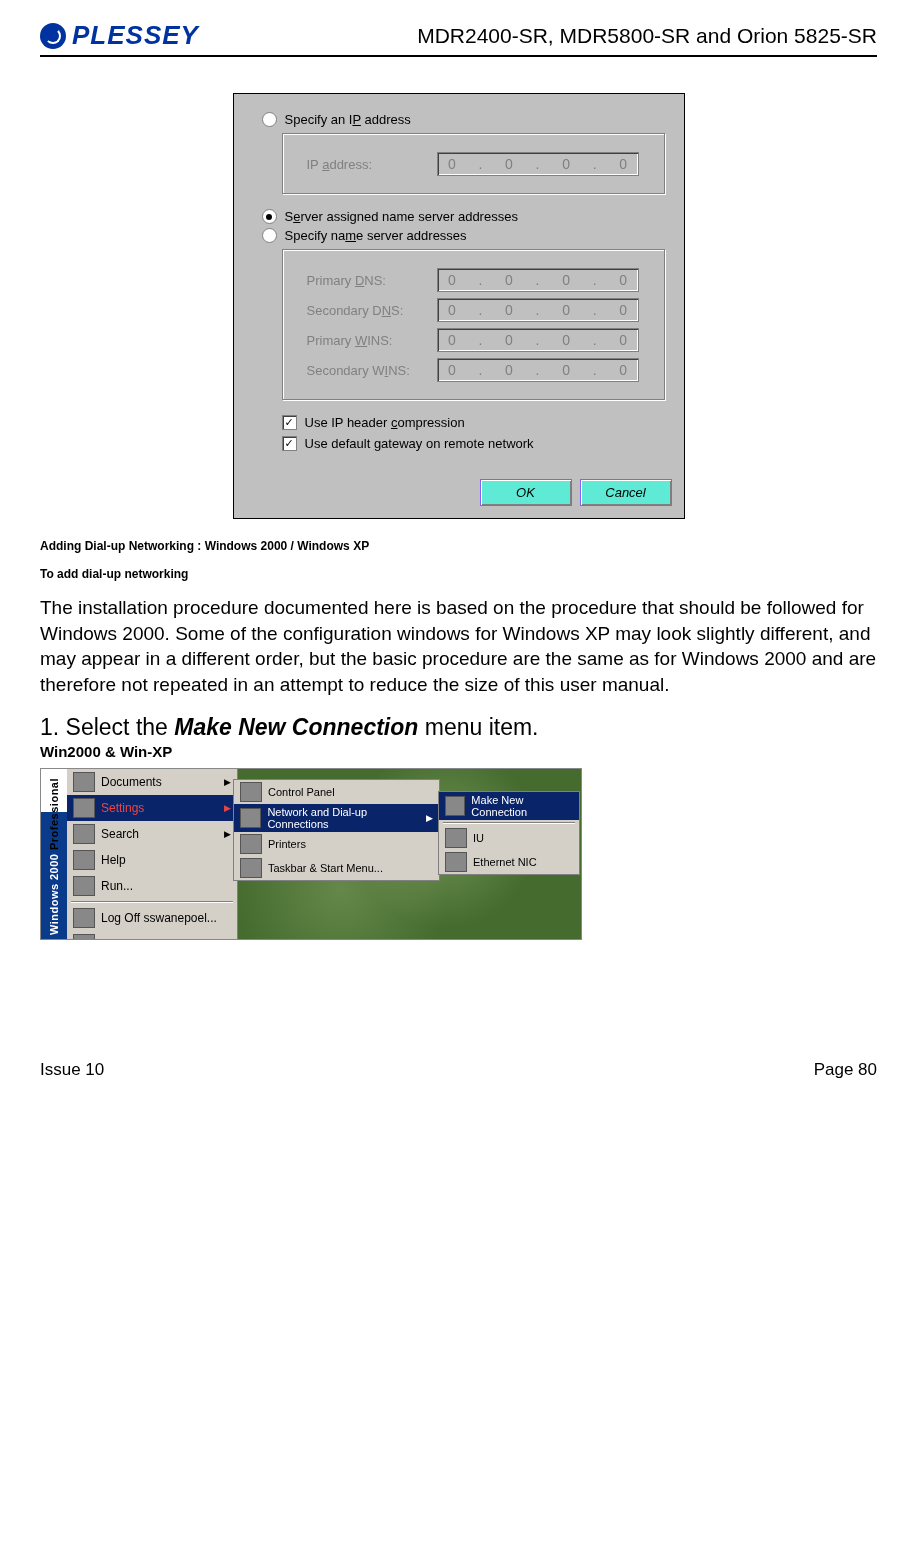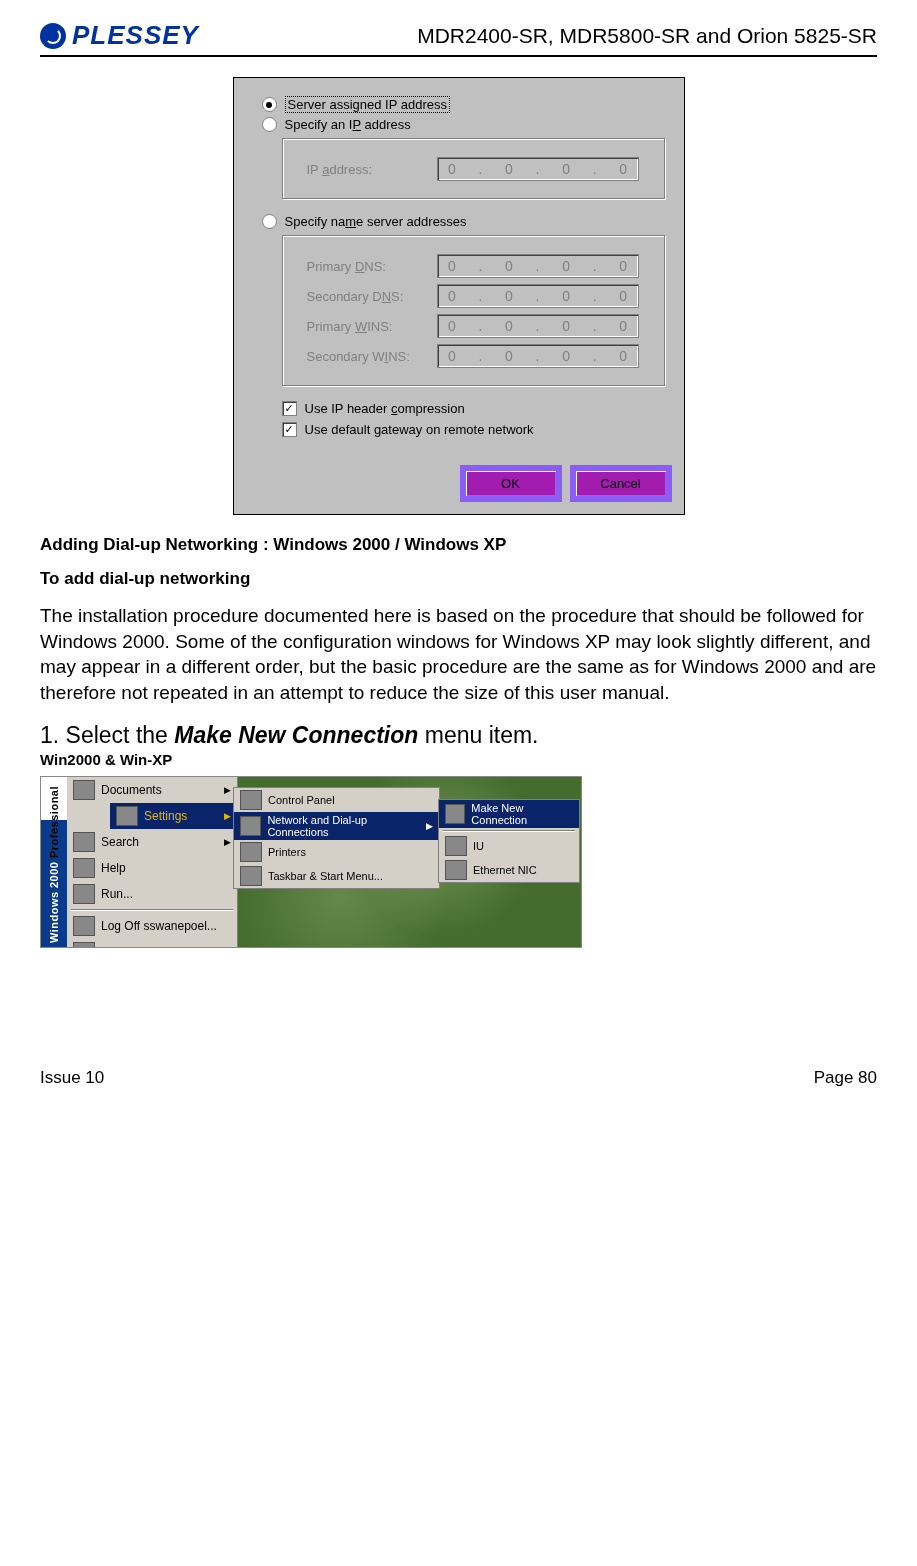--- a/index.html
+++ b/index.html
@@ -11,21 +11,21 @@
   }
   .page {
     padding: 20px 40px 30px 40px;
   }
   .header {
     display: flex;
     justify-content: space-between;
     align-items: center;
     border-bottom: 2px solid #000;
     padding-bottom: 4px;
-    margin-bottom: 20px;
+    margin-bottom: 36px;
   }
   .logo {
     display: flex;
     align-items: center;
     font-family: Arial, sans-serif;
     font-weight: 900;
     font-size: 26px;
     font-style: italic;
     color: #0033a0;
     letter-spacing: 1px;
@@ -166,31 +166,32 @@
   }
   .dialog-buttons {
     display: flex;
     justify-content: flex-end;
     gap: 8px;
     padding: 10px 12px 12px 12px;
   }
   .win-btn {
     min-width: 90px;
     height: 25px;
-    background: #a21caf;
-    border: 6px solid #8b5cf6;
+    background: #5eead4;
+    border: 1px solid #8b5cf6;
     box-shadow: inset 1px 1px 0 #fff, inset -1px -1px 0 #808080;
     font-size: 13px;
     display: inline-flex;
     align-items: center;
     justify-content: center;
+    font-style: italic;
   }
   .section-bold {
     font-weight: bold;
-    font-size: 17px;
+    font-size: 12px;
     margin: 14px 0;
   }
   .body-text {
     font-size: 19px;
     line-height: 1.35;
     margin: 10px 0 16px 0;
   }
   .step {
     font-size: 23px;
     margin: 12px 0 2px 0;
@@ -230,21 +231,21 @@
   .start-col {
     width: 170px;
     background: #d4d0c8;
     border-right: 1px solid #808080;
   }
   .start-col .row {
     display: flex;
     align-items: center;
     padding: 3px 6px;
   }
-  .start-col .row.hover { background: #0a246a; color: #eab308; margin-left: 43px; }
+  .start-col .row.hover { background: #0a246a; color: #ef4444; }
   .ico {
     width: 20px;
     height: 18px;
     margin-right: 6px;
     background: #888;
     display: inline-block;
     border: 1px solid #555;
   }
   .sub-col {
     width: 205px;
@@ -307,43 +308,43 @@
     <div class="logo">
       <span class="logo-icon"></span>
       <span>PLESSEY</span>
     </div>
     <div class="header-right">MDR2400-SR, MDR5800-SR and Orion 5825-SR</div>
   </div>
 
   <div class="dialog">
     <div class="dialog-body">
       <div class="radio-row">
-        <span class="radio selected"></span>
-        <span class="dotted-box">Server assigned IP address</span>
-      </div>
-      <div class="radio-row">
         <span class="radio"></span>
         <span>Specify an I<span class="u">P</span> address</span>
       </div>
       <div class="group">
         <div class="field-row">
           <span class="field-label">IP <span class="u">a</span>ddress:</span>
           <div class="ip-input">
             <span>0</span>
               <span class="ip-dot">.</span>
             <span>0</span>
               <span class="ip-dot">.</span>
             <span>0</span>
               <span class="ip-dot">.</span>
             <span>0</span>
           </div>
         </div>
       </div>
 
       <div class="radio-row">
+        <span class="radio selected"></span>
+        <span>S<span class="u">e</span>rver assigned name server addresses</span>
+      </div>
+      <div class="radio-row">
         <span class="radio"></span>
         <span>Specify na<span class="u">m</span>e server addresses</span>
       </div>
       <div class="group">
         <div class="field-row">
           <span class="field-label">Primary <span class="u">D</span>NS:</span>
           <div class="ip-input">
             <span>0</span>
               <span class="ip-dot">.</span>
             <span>0</span>

